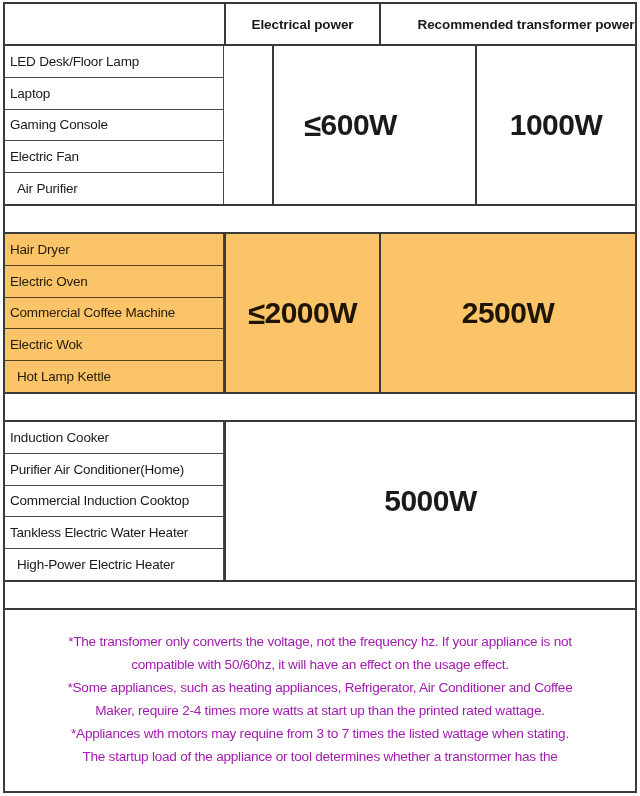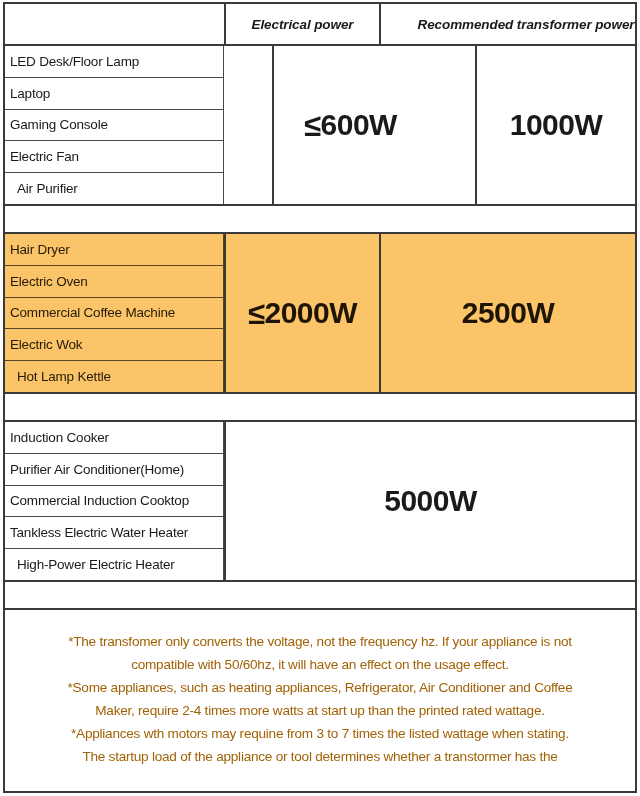--- a/index.html
+++ b/index.html
@@ -55,21 +55,20 @@
     display: flex;
     align-items: center;
     justify-content: center;
   }
   .header-label {
     font-size: 13.5px;
     font-weight: bold;
     letter-spacing: -0.1px;
     color: #1a1a1a;
     white-space: nowrap;
-    font-style: italic;
   }
 
   
   .block {
     display: flex;
     box-sizing: border-box;
     border-bottom: 2px solid #3a3a3a;
   }
   .block.orange {
     background: #fcc468;
@@ -154,21 +153,21 @@
     align-items: center;
     justify-content: center;
     padding: 4px 12px 8px 12px;
     box-sizing: border-box;
     background: #ffffff;
   }
   .note-line {
     font-size: 13.6px;
     line-height: 23px;
     text-align: center;
-    color: #a16207;
+    color: #a21caf;
     letter-spacing: -0.25px;
     white-space: nowrap;
   }
 </style>
 </head>
 <body>
 
 <div class="page">
   <div class="table-frame">
 

